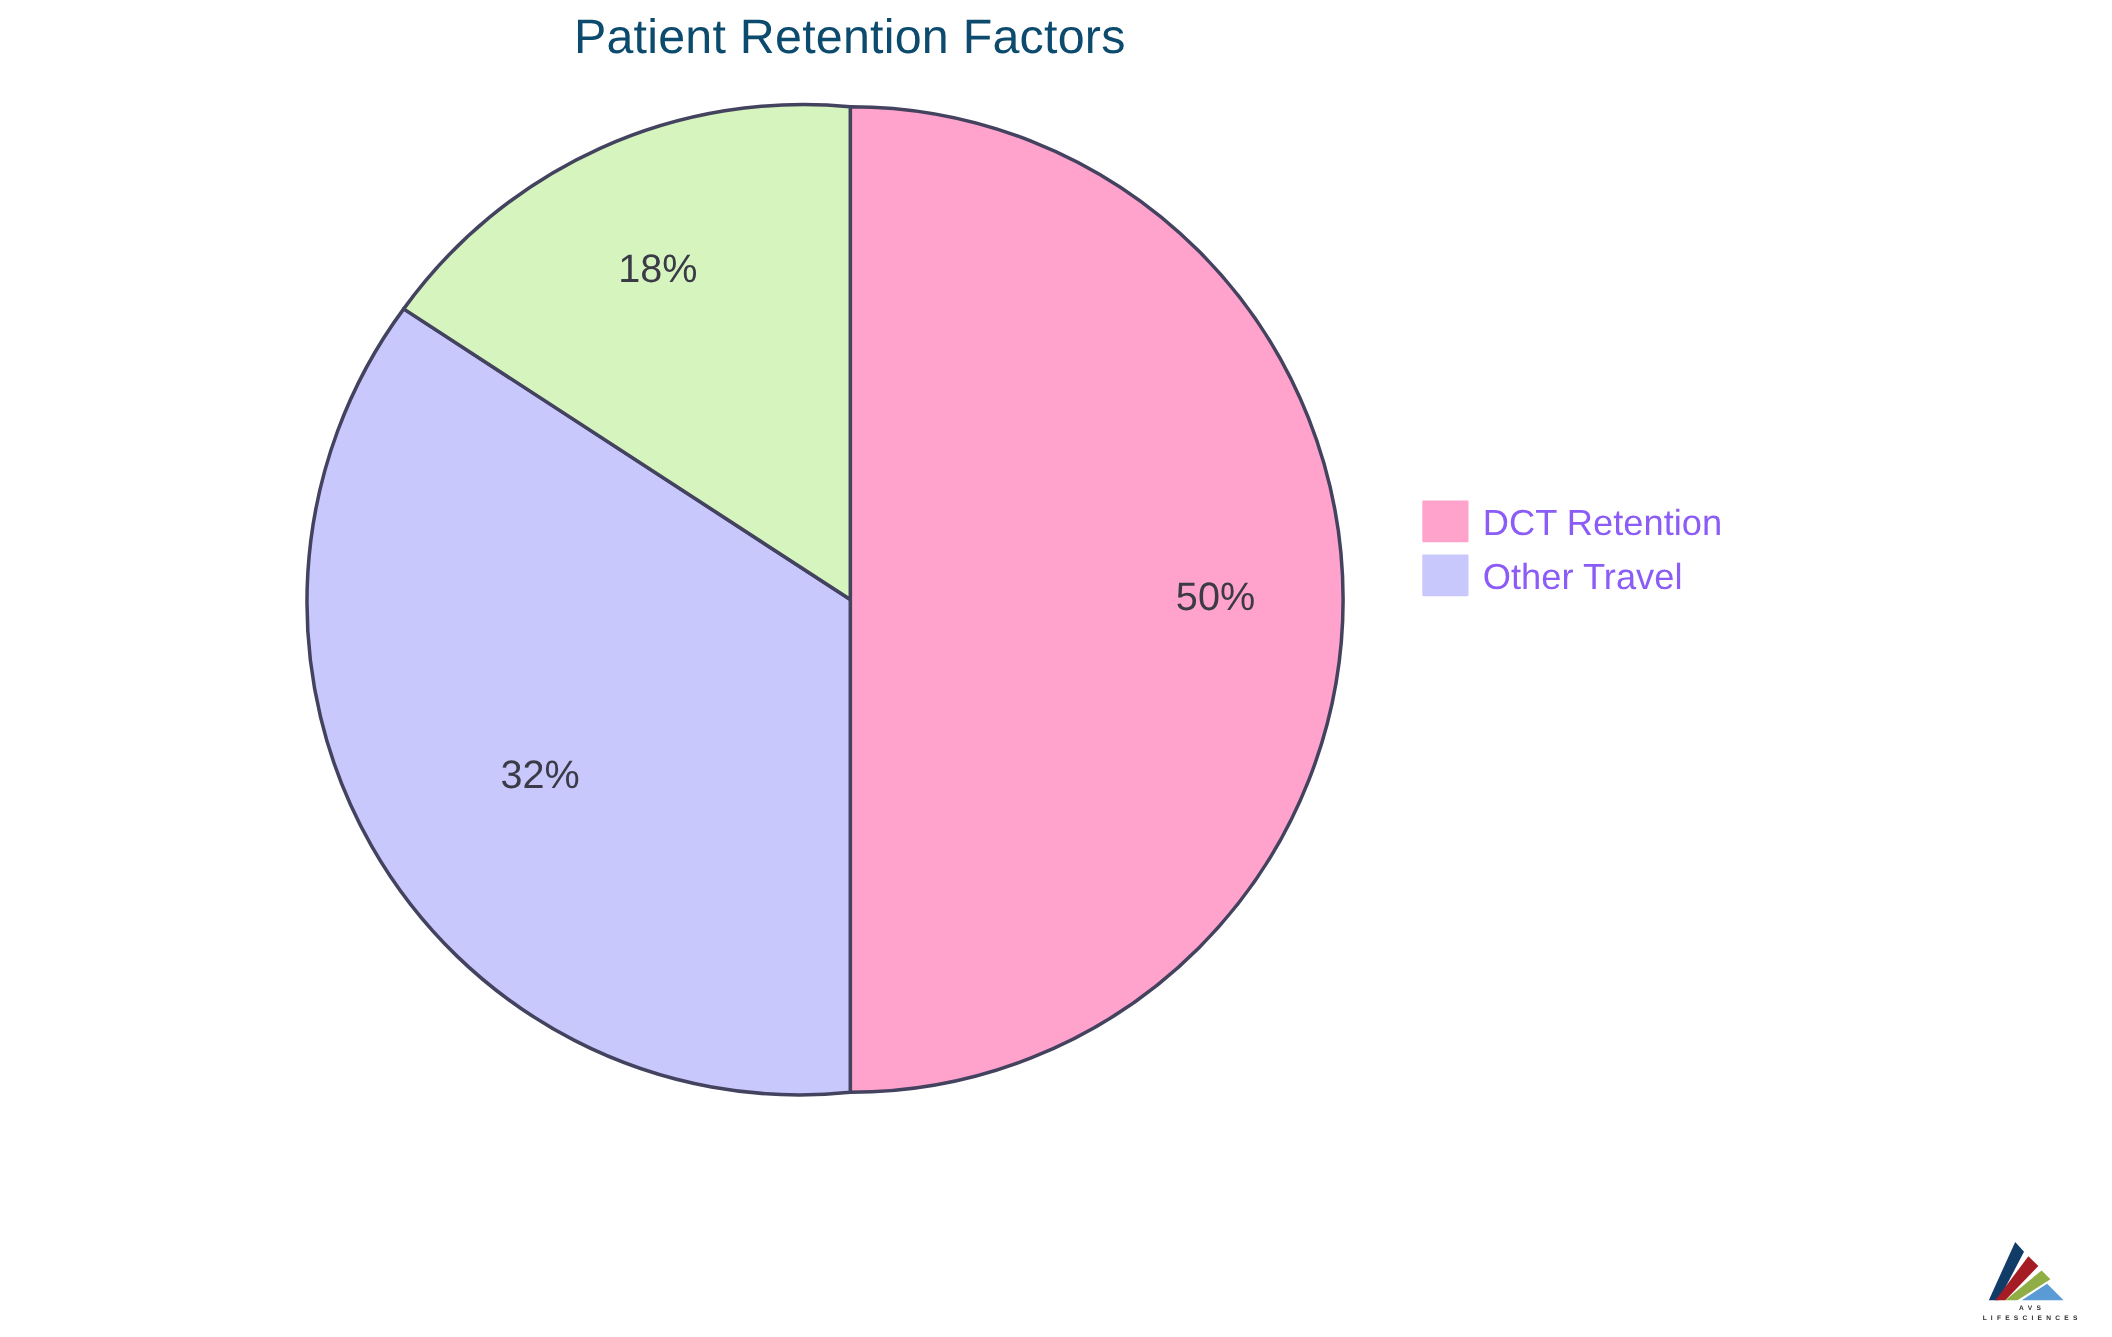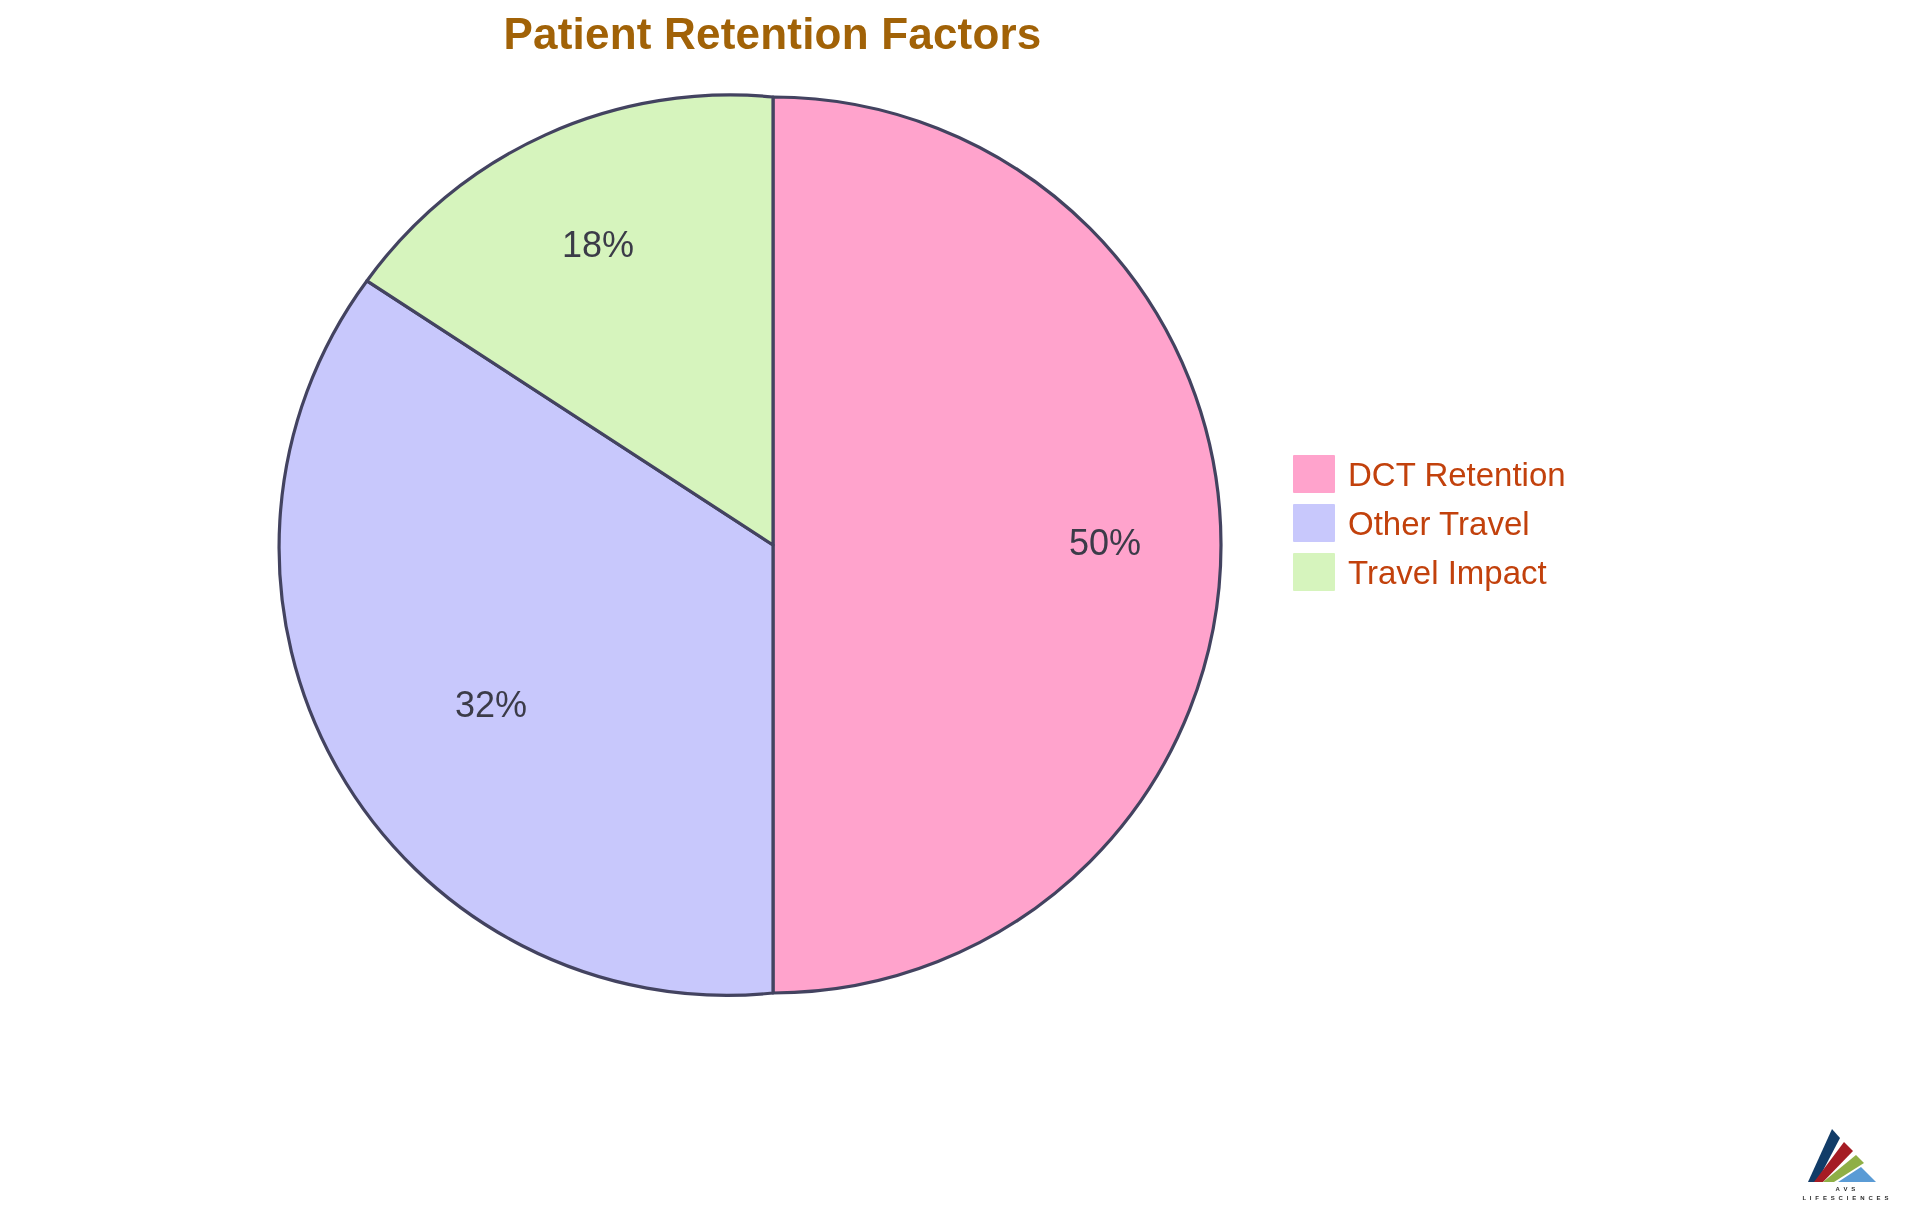--- a/index.html
+++ b/index.html
@@ -22,22 +22,22 @@
   }
 
   
   #chart-title {
     position: absolute;
     left: 0;
     top: 8px;
     width: 1545px;
     text-align: center;
     font-size: 44px;
-    font-weight: 700;
-    color: #a16207;
+    font-weight: 400;
+    color: #0c4a6e;
     letter-spacing: 0.2px;
     line-height: 1.2;
     white-space: nowrap;
   }
 
   
   #pie-wrap {
     position: absolute;
     left: 0;
     top: 0;
@@ -77,21 +77,21 @@
     height: 38px;
   }
   .legend-swatch {
     width: 42px;
     height: 38px;
     flex: 0 0 auto;
     border-radius: 1px;
   }
   .legend-label {
     font-size: 33px;
-    color: #c2410c;
+    color: #8b5cf6;
     white-space: nowrap;
     line-height: 1;
   }
 
   
   #logo {
     position: absolute;
     left: 1798px;
     top: 1112px;
     width: 96px;
@@ -134,24 +134,20 @@
     <div class="legend-item">
       <span class="legend-swatch" style="background:#FFA3CC"></span>
       <span class="legend-label">DCT Retention</span>
     </div>
 
     <div class="legend-item">
       <span class="legend-swatch" style="background:#C8C8FC"></span>
       <span class="legend-label">Other Travel</span>
     </div>
 
-    <div class="legend-item">
-      <span class="legend-swatch" style="background:#D6F4BD"></span>
-      <span class="legend-label">Travel Impact</span>
-    </div>
   </div>
 
   <div id="logo">
     <svg id="logo-mark" width="96" height="90" viewBox="0 0 96 90">
       <polygon fill="#123C68" points="34,17 42,26 19,70 10,70"></polygon>
       <polygon fill="#A51C24" points="46,30 55,39 25,70 16,70"></polygon>
       <polygon fill="#8FAF46" points="58,43 66,51 36,70 25,70"></polygon>
       <polygon fill="#5A9BD5" points="63,55 78,70 40,70"></polygon>
       <text class="logo-text-line" x="48" y="79" font-size="6" text-anchor="middle">A V S</text>
       <text class="logo-text-line" x="48" y="88" font-size="6" text-anchor="middle">L I F E  S C I E N C E S</text>

